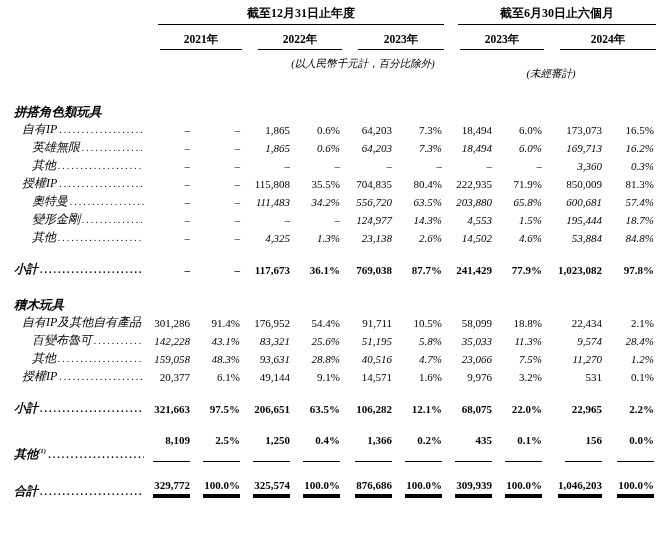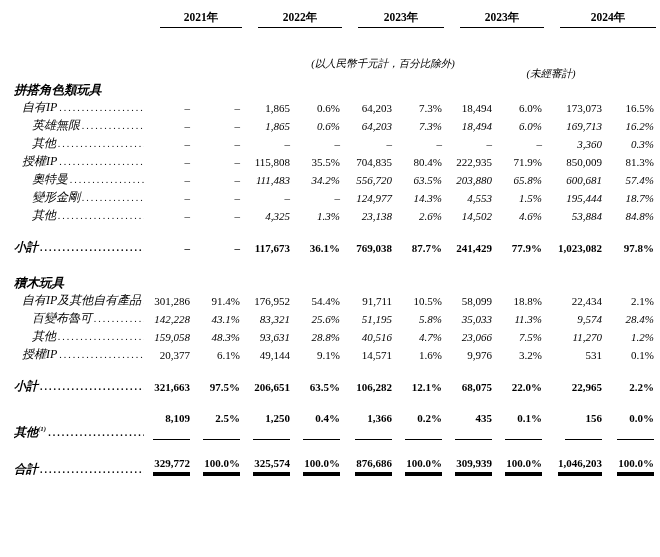--- a/index.html
+++ b/index.html
@@ -11,21 +11,21 @@
   table{border-collapse:collapse;table-layout:fixed;width:652px;font-size:11px;}
   td{padding:0 0 3px 0;vertical-align:bottom;line-height:14px;}
   
   .grp{margin-left:14px;text-align:center;font-weight:bold;font-size:12px;
        border-bottom:1.2px solid #000;padding-bottom:4px;white-space:nowrap;}
   .yr{margin-left:16px;text-align:center;font-weight:bold;font-size:11.5px;
       border-bottom:1.2px solid #000;padding:4px 0 3px 0;white-space:nowrap;}
   .notes-spacer td{height:46px;}
   .floating-note{position:absolute;font-style:italic;font-size:10.5px;white-space:nowrap;
       transform:translateX(-50%);}
-  .note-currency{top:51px;left:379px;}
+  .note-currency{top:51px;left:359px;}
   .note-unaudited{top:61px;left:547px;}
   
   td.label{padding-left:10px;}
   .lblwrap{display:flex;align-items:baseline;overflow:hidden;}
   .lbl{white-space:nowrap;font-size:12px;font-style:italic;}
   .lbl sup{font-size:7px;line-height:0;}
   .dots{flex:1 1 0;min-width:0;overflow:hidden;white-space:nowrap;
         font-size:10px;letter-spacing:2px;padding:0 1px 0 2px;}
   td.val{text-align:right;padding-right:2px;white-space:nowrap;}
   .r-section td{font-weight:bold;padding-top:18px;}
@@ -56,20 +56,29 @@
         <col style="width:52px">
       <col style="width:50px">
         <col style="width:50px">
         <col style="width:50px">
       <col style="width:60px">
         <col style="width:52px">
     </colgroup>
     <thead>
       <tr>
         <td></td>
+        <td colspan="6">
+          <div class="grp">截至12月31日止年度</div>
+        </td>
+        <td colspan="4">
+          <div class="grp">截至6月30日止六個月</div>
+        </td>
+      </tr>
+      <tr>
+        <td></td>
         <td colspan="2">
           <div class="yr">2021年</div>
         </td>
         <td colspan="2">
           <div class="yr">2022年</div>
         </td>
         <td colspan="2">
           <div class="yr">2023年</div>
         </td>
         <td colspan="2">

